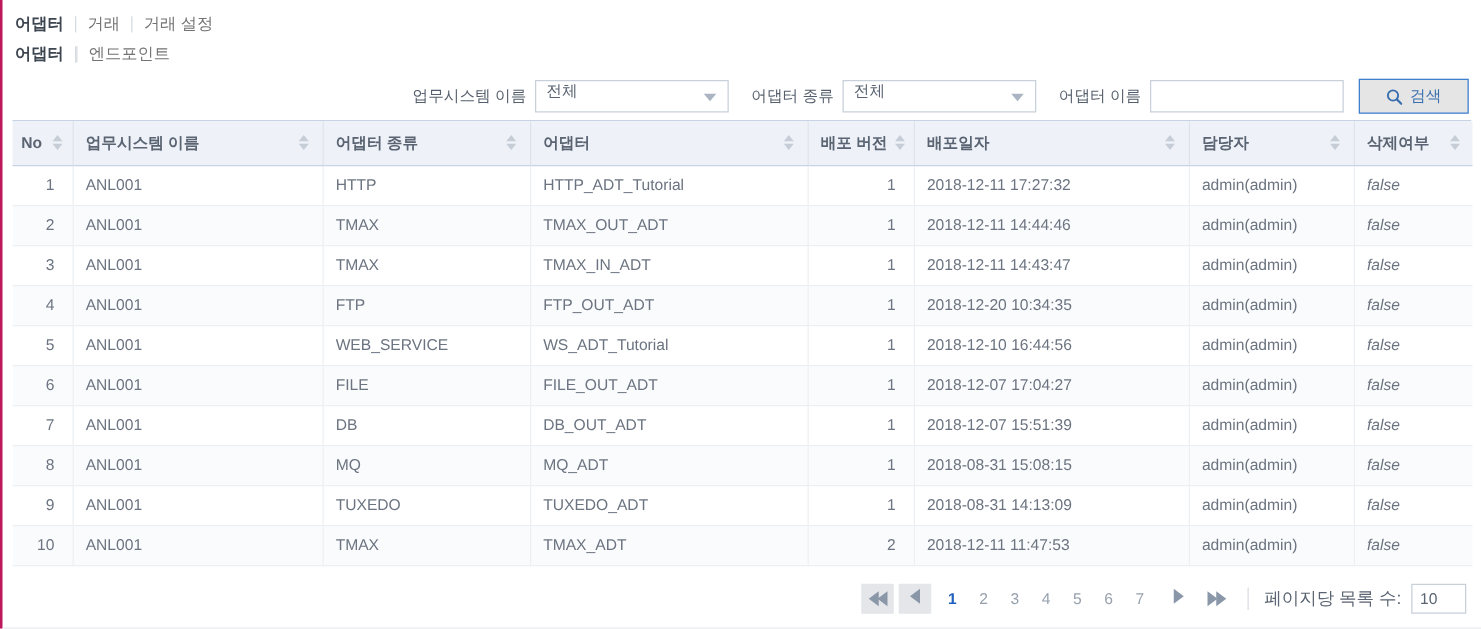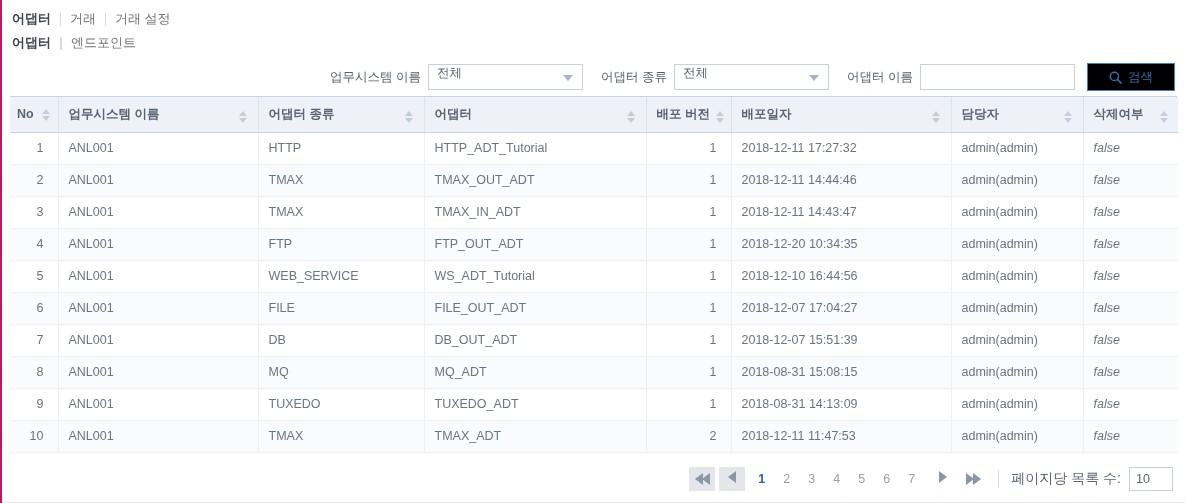--- a/index.html
+++ b/index.html
@@ -110,21 +110,21 @@
     color: #5a6472;
     font-family: inherit;
     outline: none;
   }
 
   .search-btn {
     margin-left: 12px;
     height: 28px;
     min-width: 88px;
     border: 1px solid #3f7fd0;
-    background: #000000;
+    background: #e5e5e5;
     color: #3a6fae;
     font-size: 12.5px;
     font-family: inherit;
     display: flex;
     align-items: center;
     justify-content: center;
     gap: 6px;
     box-sizing: border-box;
     cursor: pointer;
     padding: 0 10px;
@@ -152,21 +152,21 @@
     text-align: left;
     padding: 0 10px;
     box-sizing: border-box;
     white-space: nowrap;
   }
   table.grid th:last-child { border-right: none; font-family: Liberation Serif, serif; }
   table.grid th.c-no { text-align: center; padding: 0 6px; }
 
   .th-inner {
     display: flex;
-    align-items: flex-end;
+    align-items: center;
     justify-content: space-between;
     gap: 6px;
   }
   .th-inner.center { justify-content: center; gap: 8px; }
 
   .sort-ico {
     flex: 0 0 auto;
     display: inline-block;
     width: 9px;
     line-height: 0;

